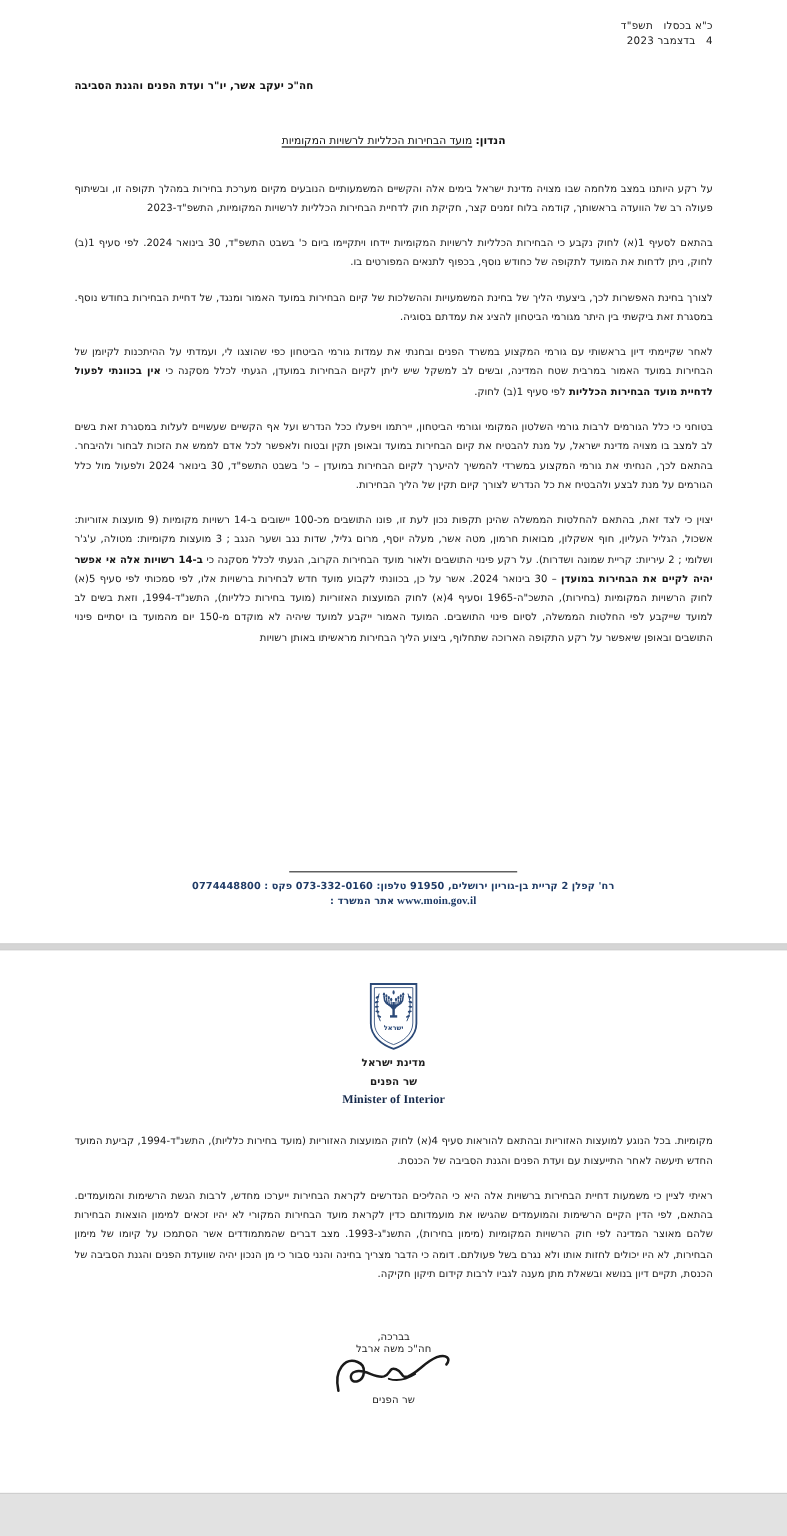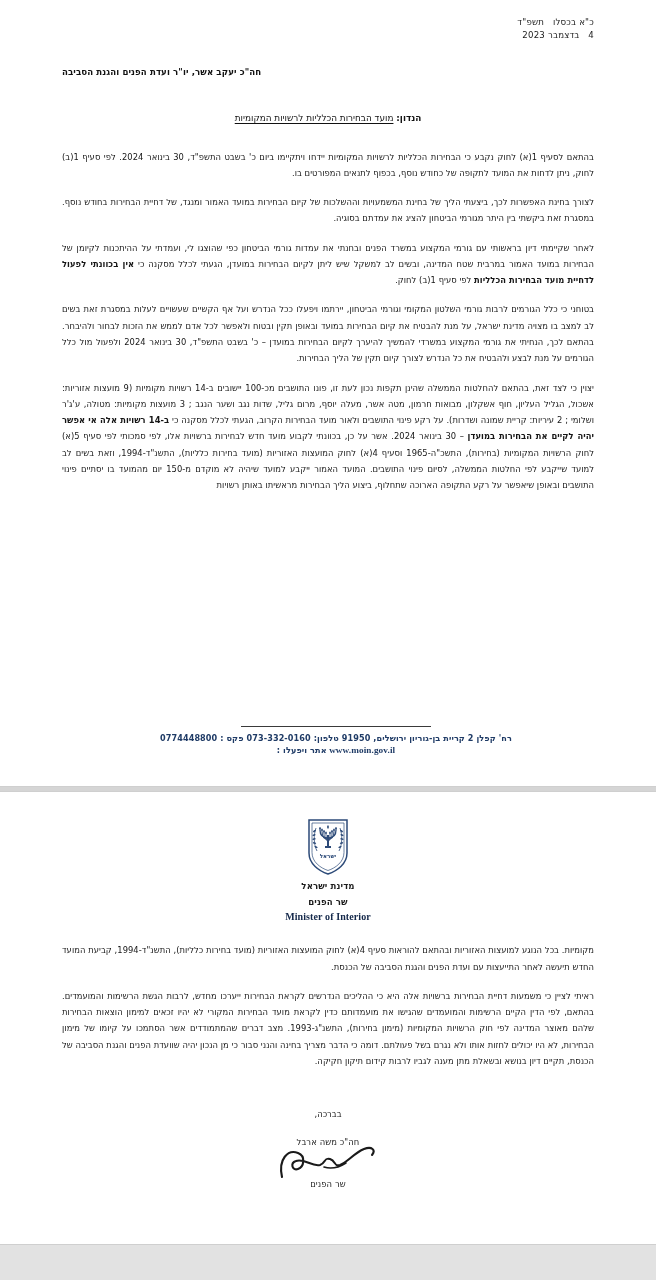--- a/index.html
+++ b/index.html
@@ -172,21 +172,20 @@
 
   
   .sign-block {
     margin-top: 40px;
     text-align: center;
     direction: rtl;
   }
   .sign-regards {
     font-size: 8.4px;
     color: #1a1a1a;
-    margin-bottom: 18px;
   }
   .sign-name {
     font-size: 8.4px;
     color: #1a1a1a;
     letter-spacing: 0.1px;
   }
   .sign-graphic { display: block; margin: -6px auto 0 auto; }
   .sign-title {
     font-size: 8.4px;
     color: #1a1a1a;
@@ -210,33 +209,34 @@
       <div class="addressee">
         <span class="to-name">חה"כ יעקב אשר, יו"ר ועדת הפנים והגנת הסביבה</span>
       </div>
 
       <div class="subject-line">
         <span class="subj-label">הנדון:</span>
         <span class="subj-text">מועד הבחירות הכלליות לרשויות המקומיות</span>
       </div>
 
       <div class="body-block" id="p1-body">
+          <p class="para"><span>על רקע היותנו במצב מלחמה שבו מצויה מדינת ישראל בימים אלה והקשיים המשמעותיים הנובעים מקיום מערכת בחירות במהלך תקופה זו, ובשיתוף פעולה רב של הוועדה בראשותך, קודמה בלוח זמנים קצר, חקיקת חוק לדחיית הבחירות הכלליות לרשויות המקומיות, התשפ"ד-2023</span></p>
           <p class="para"><span>בהתאם לסעיף 1(א) לחוק נקבע כי הבחירות הכלליות לרשויות המקומיות יידחו ויתקיימו ביום כ' בשבט התשפ"ד, 30 בינואר 2024. לפי סעיף 1(ב) לחוק, ניתן לדחות את המועד לתקופה של כחודש נוסף, בכפוף לתנאים המפורטים בו.</span></p>
           <p class="para"><span>לצורך בחינת האפשרות לכך, ביצעתי הליך של בחינת המשמעויות וההשלכות של קיום הבחירות במועד האמור ומנגד, של דחיית הבחירות בחודש נוסף. במסגרת זאת ביקשתי בין היתר מגורמי הביטחון להציג את עמדתם בסוגיה.</span></p>
           <p class="para"><span>לאחר שקיימתי דיון בראשותי עם גורמי המקצוע במשרד הפנים ובחנתי את עמדות גורמי הביטחון כפי שהוצגו לי, ועמדתי על ההיתכנות לקיומן של הבחירות במועד האמור במרבית שטח המדינה, ובשים לב למשקל שיש ליתן לקיום הבחירות במועדן, הגעתי לכלל מסקנה כי </span><b>אין בכוונתי לפעול לדחיית מועד הבחירות הכלליות</b><span> לפי סעיף 1(ב) לחוק.</span></p>
           <p class="para"><span>בטוחני כי כלל הגורמים לרבות גורמי השלטון המקומי וגורמי הביטחון, יירתמו ויפעלו ככל הנדרש ועל אף הקשיים שעשויים לעלות במסגרת זאת בשים לב למצב בו מצויה מדינת ישראל, על מנת להבטיח את קיום הבחירות במועד ובאופן תקין ובטוח ולאפשר לכל אדם לממש את הזכות לבחור ולהיבחר. בהתאם לכך, הנחיתי את גורמי המקצוע במשרדי להמשיך להיערך לקיום הבחירות במועדן – כ' בשבט התשפ"ד, 30 בינואר 2024 ולפעול מול כלל הגורמים על מנת לבצע ולהבטיח את כל הנדרש לצורך קיום תקין של הליך הבחירות.</span></p>
           <p class="para"><span>יצוין כי לצד זאת, בהתאם להחלטות הממשלה שהינן תקפות נכון לעת זו, פונו התושבים מכ-100 יישובים ב-14 רשויות מקומיות (9 מועצות אזוריות: אשכול, הגליל העליון, חוף אשקלון, מבואות חרמון, מטה אשר, מעלה יוסף, מרום גליל, שדות נגב ושער הנגב ; 3 מועצות מקומיות: מטולה, ע'ג'ר ושלומי ; 2 עיריות: קריית שמונה ושדרות). על רקע פינוי התושבים ולאור מועד הבחירות הקרוב, הגעתי לכלל מסקנה כי </span><b>ב-14 רשויות אלה אי אפשר יהיה לקיים את הבחירות במועדן</b><span> – 30 בינואר 2024. אשר על כן, בכוונתי לקבוע מועד חדש לבחירות ברשויות אלו, לפי סמכותי לפי סעיף 5(א) לחוק הרשויות המקומיות (בחירות), התשכ"ה-1965 וסעיף 4(א) לחוק המועצות האזוריות (מועד בחירות כלליות), התשנ"ד-1994, וזאת בשים לב למועד שייקבע לפי החלטות הממשלה, לסיום פינוי התושבים. המועד האמור ייקבע למועד שיהיה לא מוקדם מ-150 יום מהמועד בו יסתיים פינוי התושבים ובאופן שיאפשר על רקע התקופה הארוכה שתחלוף, ביצוע הליך הבחירות מראשיתו באותן רשויות</span></p>
         </div>
 
       <div class="footer">
         <div class="rule"></div>
         <div class="footer-line">רח' קפלן 2 קריית בן-גוריון ירושלים, 91950 טלפון: 073-332-0160 פקס : 0774448800</div>
         <div class="footer-line site">
           <span>www.moin.gov.il</span>
-          <span class="heb">אתר ויפעלו :</span>
+          <span class="heb">אתר המשרד :</span>
         </div>
       </div>
 
     </div>
   </div>
 
   <div class="page-gap"></div>
 
   <div class="page page-2">
     <div class="page-inner">

